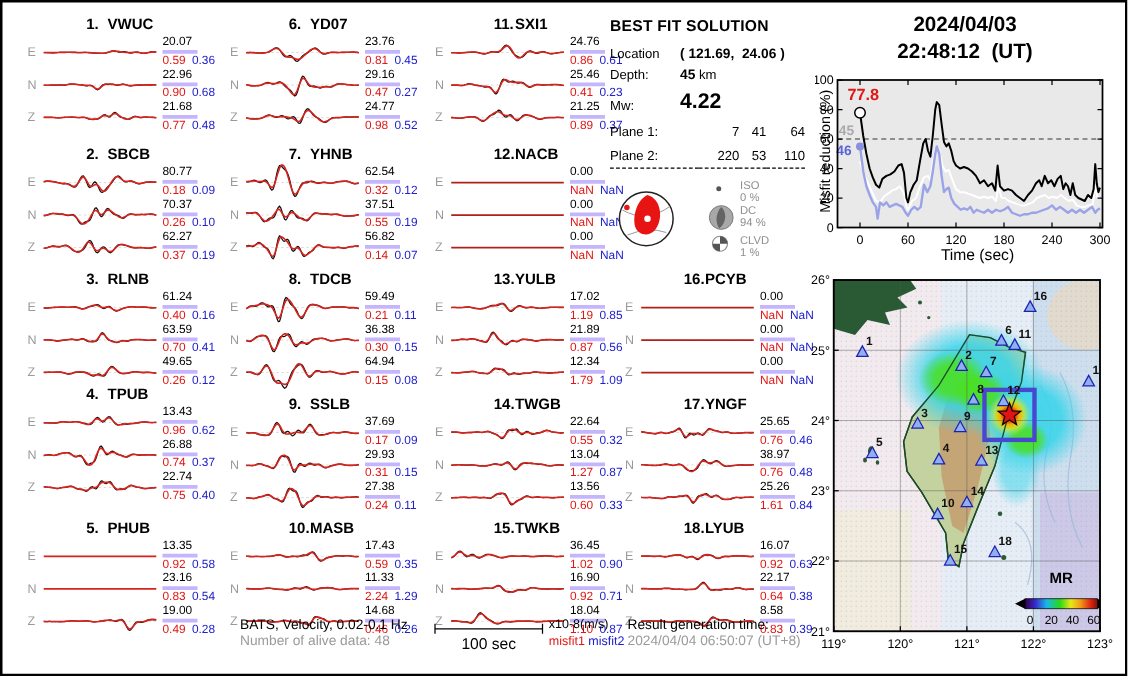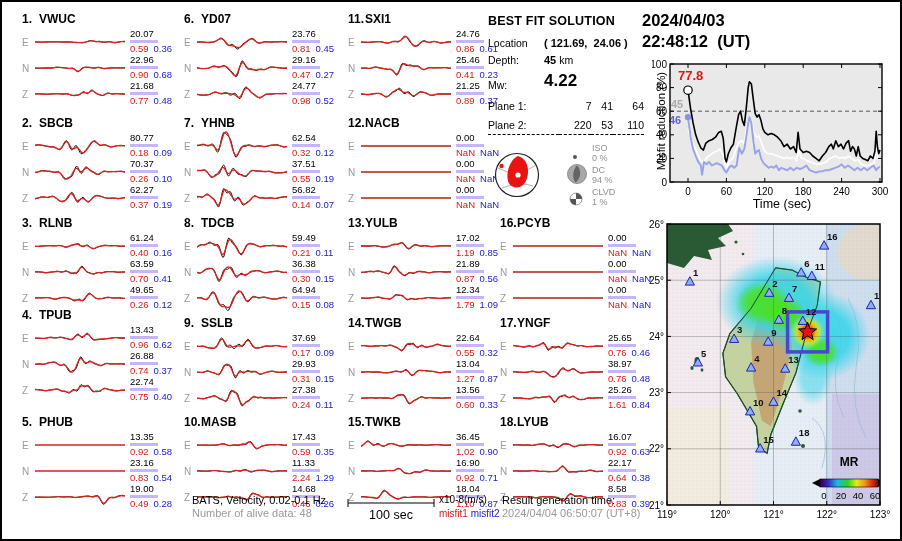--- a/index.html
+++ b/index.html
@@ -2,21 +2,21 @@
 <html><head>
 <meta charset="utf-8">
 <style>
   html,body{margin:0;padding:0;background:#fff;}
   .frame{position:relative;width:902px;height:541px;box-sizing:border-box;border:2px solid #000;
          background:#fff;font-family:"Liberation Sans",sans-serif;overflow:hidden;}
   .abs{position:absolute;}
   .ws{white-space:pre;}
   
   .station{position:absolute;width:156px;}
-  .st-header{font-size:12px;font-weight:bold;color:#000;height:17px;}
+  .st-header{font-size:12px;font-weight:bold;color:#000;height:17px;margin-left:47px;}
   .st-num{display:inline-block;min-width:17px;}
   .chan-row{display:flex;align-items:center;height:26px;}
   .chan-label{width:13px;font-size:10px;color:#9a9a9a;}
   .wave{width:92px;height:26px;overflow:visible;flex:none;}
   .nums{width:48px;padding-left:3px;font-size:9.5px;line-height:10.5px;}
   .amp{color:#000;border-bottom:3px solid #c4b5fd;display:inline-block;min-width:28px;padding-bottom:0.5px;}
   .mis{display:flex;gap:5px;margin-top:1px;}
   .m1{color:#e01815;} .m2{color:#2020d0;}
   
   #bestfit{left:486px;top:12px;width:156px;}
@@ -25,24 +25,24 @@
   .bf-label{width:56px;flex:none;}
   .bf-val{font-weight:bold;font-size:11px;}
   .mw-val{font-size:17px;font-weight:bold;}
   .bf-table{width:100%;font-size:10.5px;border-collapse:collapse;margin-top:3px;}
   .bf-table td{padding:3.5px 0;text-align:right;}
   .bf-table td.rowlab{text-align:left;}
   .bf-table tr.hdr td{border-bottom:1px dashed #000;}
   .bf-table tr.hdr td{border-top:1px dashed #000;}
   .bf-table tr.last td{border-bottom:1px dashed #000;}
   .mech{position:relative;height:70px;margin-top:8px;}
-  .decomp-item{position:absolute;left:78px;display:flex;align-items:flex-end;gap:4px;}
+  .decomp-item{position:absolute;left:78px;display:flex;align-items:flex-start;gap:4px;}
   .decomp-txt{font-size:9px;color:#8f8f8f;line-height:10px;}
   
-  #chart-title{left:640px;top:8px;width:260px;font-weight:bold;font-size:16.5px;line-height:21px;color:#000;}
+  #chart-title{left:640px;top:8px;width:260px;text-align:center;font-weight:bold;font-size:16.5px;line-height:21px;color:#000;}
   #chart-ylabel{left:594px;top:112px;width:132px;height:14px;transform:rotate(-90deg);text-align:center;font-size:11.5px;color:#000;}
   #chart-xlabel{left:692px;top:195px;width:176px;text-align:center;font-size:12.5px;color:#000;}
   
   .foot1{font-size:11px;color:#000;}
   .foot2{font-size:11px;color:#9a9a9a;}
   .footsm{font-size:10px;color:#000;}
   #scale-label{left:344px;top:506px;width:90px;text-align:center;font-size:12.5px;}
   #misfit-legend{left:437px;top:506px;font-size:10px;}
 </style>
 </head>

